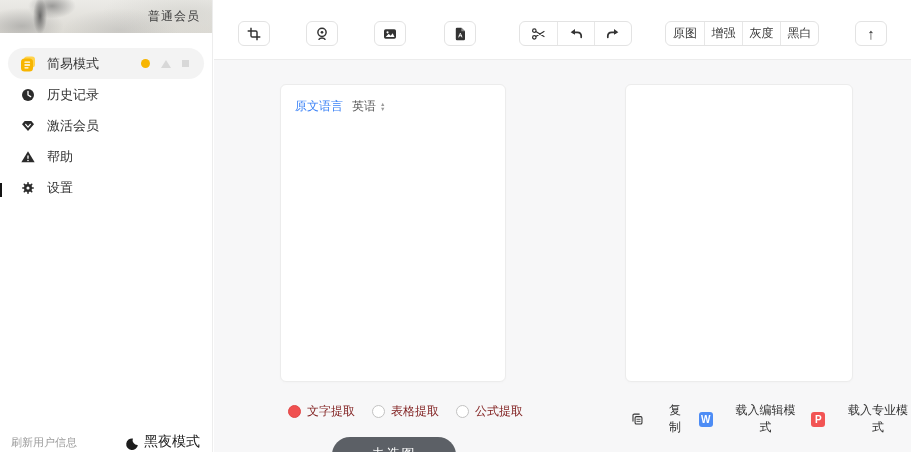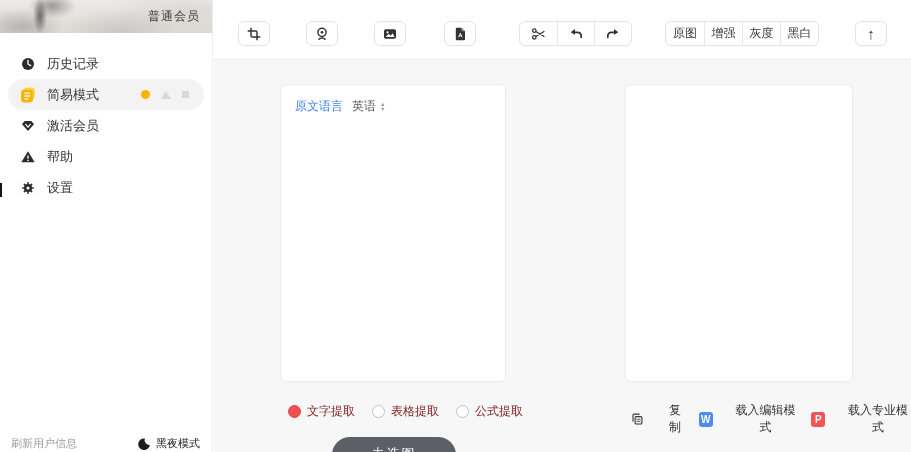--- a/index.html
+++ b/index.html
@@ -25,21 +25,21 @@
   .menu-item.active { background:#f3f3f3; }
   .mi-icon { width:17px; height:17px; display:flex; align-items:center; justify-content:center; flex:0 0 auto; }
   .mi-icon svg { width:16px; height:16px; display:block; }
   .indicators { margin-left:auto; display:flex; align-items:center; gap:11px; padding-right:4px; }
   .ind-dot { width:9px; height:9px; border-radius:50%; background:#F7B500; }
   .ind-tri { width:0; height:0; border-left:5px solid transparent; border-right:5px solid transparent; border-bottom:8px solid #d8d8d8; }
   .ind-sq { width:7px; height:7px; background:#d8d8d8; }
 
   .sidebar-footer { position:absolute; left:0; right:0; bottom:1px; display:flex; justify-content:space-between; align-items:center; padding:0 12px 0 11px; }
   .refresh-link { font-size:11px; color:#9b9b9b; cursor:pointer; }
-  .nightmode { display:flex; align-items:flex-end; gap:5px; font-size:11px; color:#222; cursor:pointer; }
+  .nightmode { display:flex; align-items:flex-end; gap:5px; font-size:14px; color:#222; cursor:pointer; }
   .nightmode svg { width:14px; height:14px; }
 
   .stray-mark { position:absolute; left:0; top:183px; width:2px; height:14px; background:#141414; }
 
   
   .main { position:absolute; left:214px; top:0; width:697px; height:452px; background:#f7f7f8; overflow:hidden; }
   .toolbar { height:60px; background:#fff; border-bottom:1px solid #ececec; display:flex; align-items:center; padding-top:8px; }
   .tb-btn { height:25px; background:#fff; border:1px solid #e3e3e3; border-radius:6px; display:flex; align-items:center; justify-content:center; cursor:pointer; }
   .tb-single { width:32px; }
   .tb-btn svg { width:16px; height:16px; display:block; }
@@ -76,44 +76,44 @@
 </style>
 </head>
 <body>
 
 <div class="sidebar">
   <div class="sidebar-header">
     <span class="member-badge">普通会员</span>
   </div>
 
   <div class="menu">
-    <div class="menu-item">
-      <span class="mi-icon">
-        <svg viewBox="0 0 24 24">
-            <circle cx="12" cy="12" r="9" fill="#2b2b2b"></circle>
-            <path d="M12 6.5 V12 L16 14.5" stroke="#fff" stroke-width="2" fill="none" stroke-linecap="round"></path>
-          </svg>
-      </span>
-      <span>历史记录</span>
-    </div>
-
     <div class="menu-item active">
       <span class="mi-icon">
         <svg viewBox="0 0 16 16">
             <rect x="4" y="0.5" width="11" height="11" rx="3" fill="#FFD34D"></rect>
             <rect x="1" y="2.5" width="12" height="13" rx="3.5" fill="#F7B500"></rect>
             <path d="M5 6.2 h4.5 M5 9 h4.5 M5 11.8 h3" stroke="#fff" stroke-width="1.3" stroke-linecap="round"></path>
           </svg>
       </span>
       <span>简易模式</span>
       <span class="indicators">
         <span class="ind-dot"></span>
         <span class="ind-tri"></span>
         <span class="ind-sq"></span>
       </span>
+    </div>
+
+    <div class="menu-item">
+      <span class="mi-icon">
+        <svg viewBox="0 0 24 24">
+            <circle cx="12" cy="12" r="9" fill="#2b2b2b"></circle>
+            <path d="M12 6.5 V12 L16 14.5" stroke="#fff" stroke-width="2" fill="none" stroke-linecap="round"></path>
+          </svg>
+      </span>
+      <span>历史记录</span>
     </div>
 
     <div class="menu-item">
       <span class="mi-icon">
         <svg viewBox="0 0 24 24">
             <path d="M7 4.5 H17 L21 9.5 L12 19.5 L3 9.5 Z" fill="#2b2b2b"></path>
             <path d="M8.5 9.5 L12 13.8 L15.5 9.5" stroke="#fff" stroke-width="1.8" fill="none" stroke-linecap="round" stroke-linejoin="round"></path>
           </svg>
       </span>
       <span>激活会员</span>

